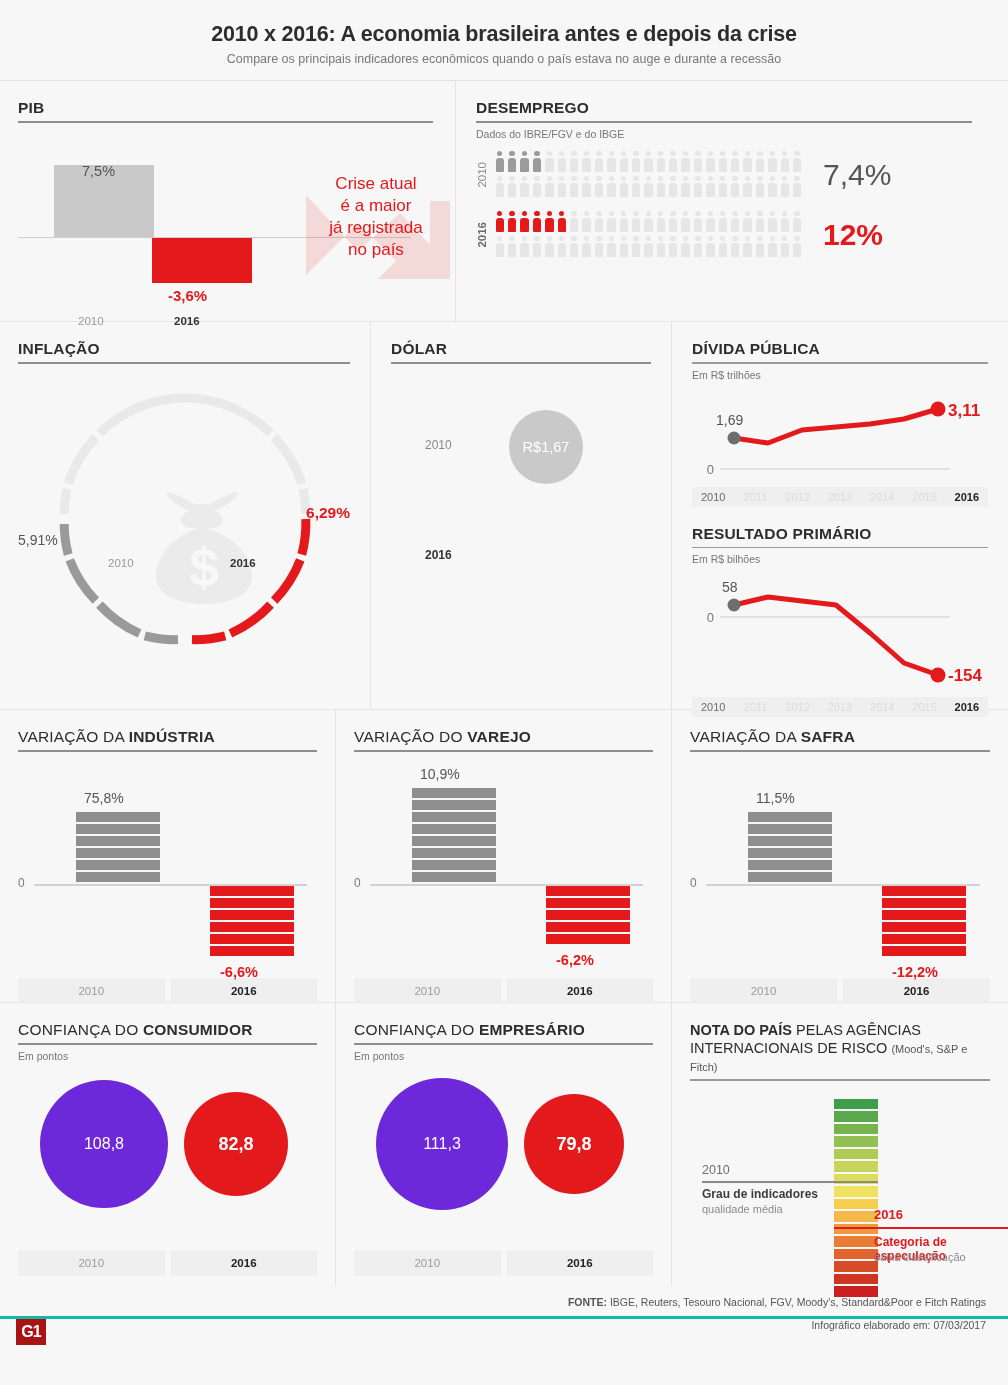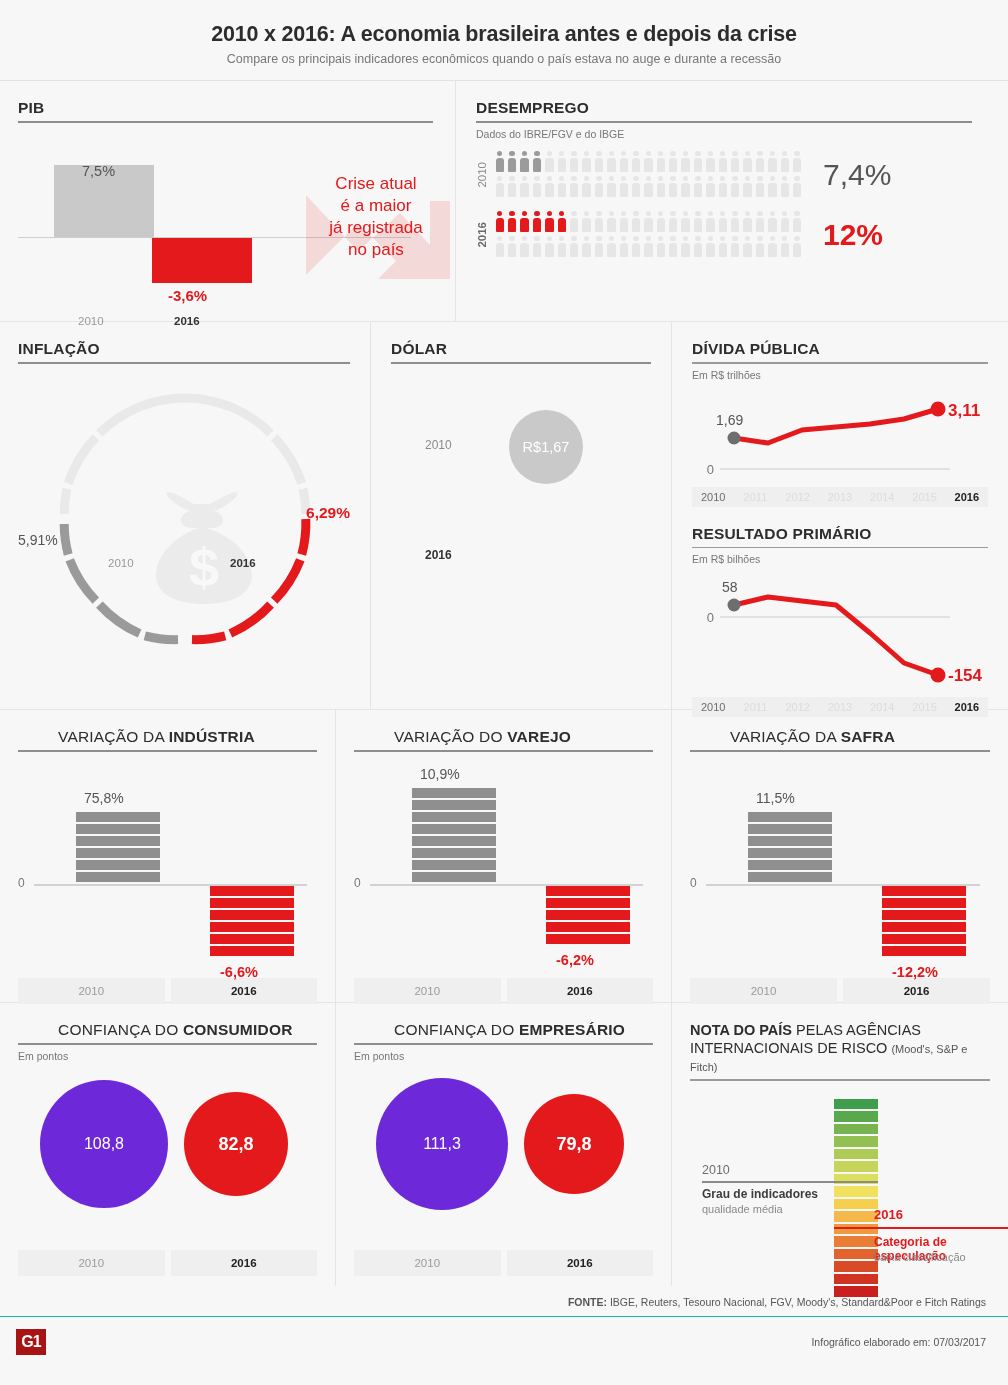--- a/index.html
+++ b/index.html
@@ -13,21 +13,21 @@
   }
   .page { position:relative; width:1008px; height:1385px; background:#f7f7f7; }
 
   
   .header { padding:22px 0 14px; text-align:center; border-bottom:1px solid #e2e2e2; background:#f7f7f7;}
   .header h1 { font-size:21.5px; font-weight:600; color:#2d2d2d; letter-spacing:-0.2px; }
   .header h2 { font-size:12.5px; font-weight:400; color:#777; margin-top:5px; }
 
   
   .sect-title { font-size:15.5px; font-weight:700; color:#2d2d2d; letter-spacing:.2px; }
-  .sect-title .light { font-weight:400;margin-left:40px; }
+  .sect-title .light { font-weight:400; }
   .rule { height:2px; background:#8e8e8e; margin-top:4px; }
   .rule.thin { height:1.5px; background:#9a9a9a; }
   .subnote { font-size:10.5px; color:#777; margin-top:5px; }
 
   .row { display:flex; }
   .divider-v { width:1px; background:#e4e4e4; }
   .divider-h { height:1px; background:#e4e4e4; }
 
   
   .pib-wrap { padding:18px 22px 10px 18px; }
@@ -125,21 +125,21 @@
   .l2010-t3 { position:absolute; left:0; top:22px; font-size:11px; color:#8a8a8a;}
   .line2016 { position:absolute; left:144px; top:130px; right:0;}
   .l2016-bar { position:absolute; left:0; top:0; width:182px; height:2.5px; background:#e3191c;}
   .l2016-t1 { position:absolute; left:40px; top:-20px; font-size:13px; font-weight:700; color:#e3191c;}
   .l2016-t2 { position:absolute; left:40px; top:8px; font-size:12px; font-weight:700; color:#e3191c;}
   .l2016-t3 { position:absolute; left:40px; top:24px; font-size:11px; color:#8a8a8a;}
 
   
   .fonte { text-align:right; font-size:10.5px; color:#555; padding:10px 22px 8px 0;}
   .fonte b { font-weight:700; }
-  .footbar { border-top:1px solid #14b8a6; height:50px; display:flex; align-items:center;
+  .footbar { border-top:3px solid #14b8a6; height:50px; display:flex; 
              justify-content:space-between; padding:0 22px 0 16px; }
   .g1 { width:30px; height:26px; background:#a81313; color:#fff; font-weight:700; font-size:16px;
         display:flex; align-items:center; justify-content:center; letter-spacing:-1px;}
   .elab { font-size:10.5px; color:#555; }
 </style>
 </head>
 <body>
 
 <div class="page">
 

